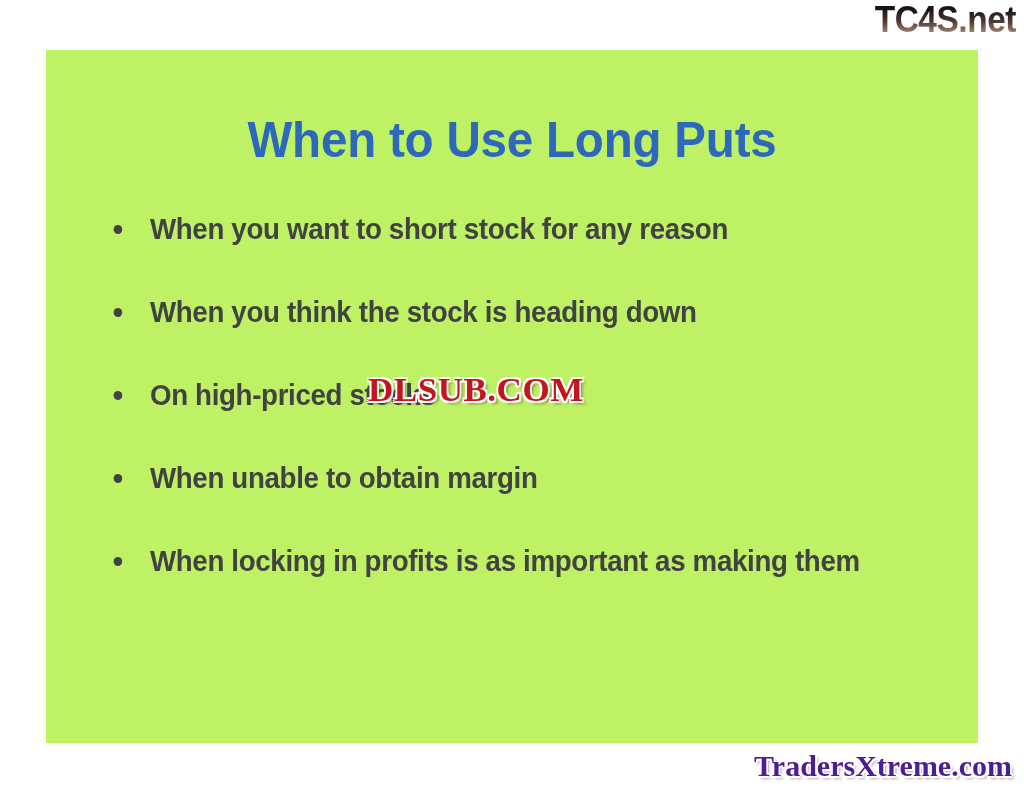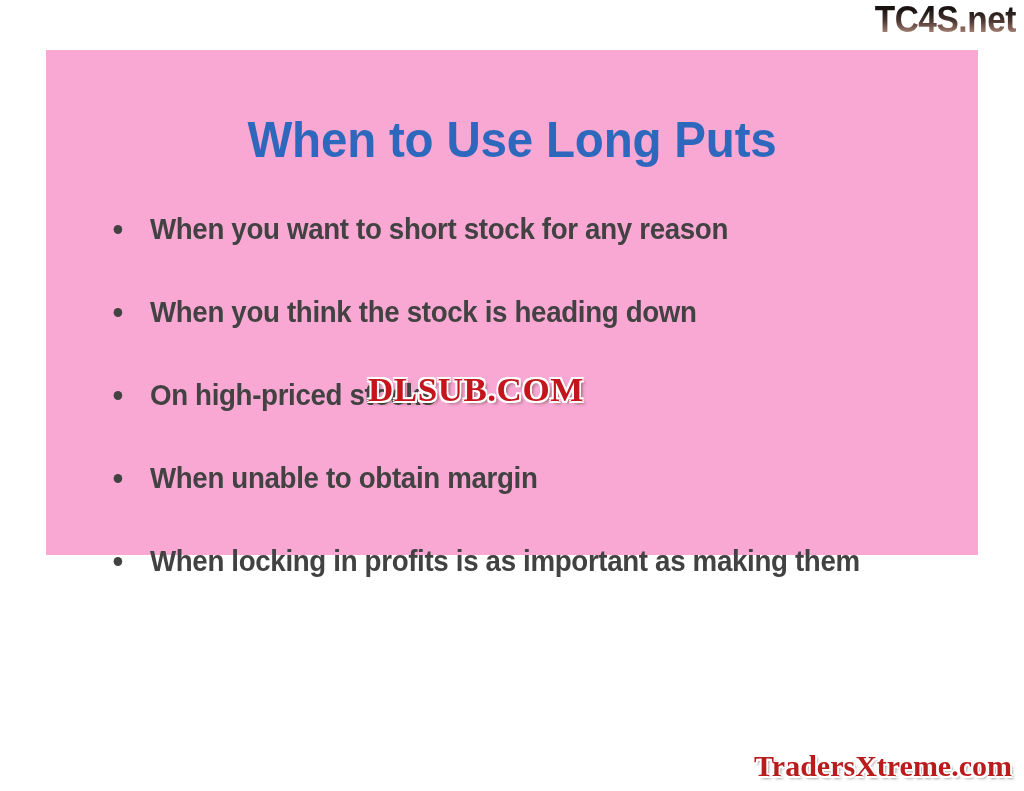--- a/index.html
+++ b/index.html
@@ -42,22 +42,22 @@
     white-space: nowrap;
     user-select: none;
   }
 
   
   .slide-panel {
     position: absolute;
     left: 46px;
     top: 50px;
     width: 932px;
-    height: 505px;
-    background: #f9a8d4;
+    height: 693px;
+    background: #bef264;
   }
 
   .slide-title {
     position: absolute;
     left: 0;
     right: 0;
     top: 62px;
     text-align: center;
     color: #2e68bd;
     font-family: "Liberation Sans", sans-serif;
@@ -137,21 +137,21 @@
   
   .brand-bottom {
     position: absolute;
     right: 12px;
     bottom: 8px;
     font-family: "Liberation Serif", serif;
     font-weight: bold;
     font-size: 30px;
     line-height: 34px;
     letter-spacing: 0px;
-    color: #b91c1c;
+    color: #4c1d95;
     white-space: nowrap;
     text-shadow:
       -1.5px -1.5px 0 #ffffff,
        1.5px -1.5px 0 #ffffff,
       -1.5px  1.5px 0 #ffffff,
        1.5px  1.5px 0 #ffffff,
       -1.5px  0    0 #ffffff,
        1.5px  0    0 #ffffff,
        0     -1.5px 0 #ffffff,
        0      1.5px 0 #ffffff,

